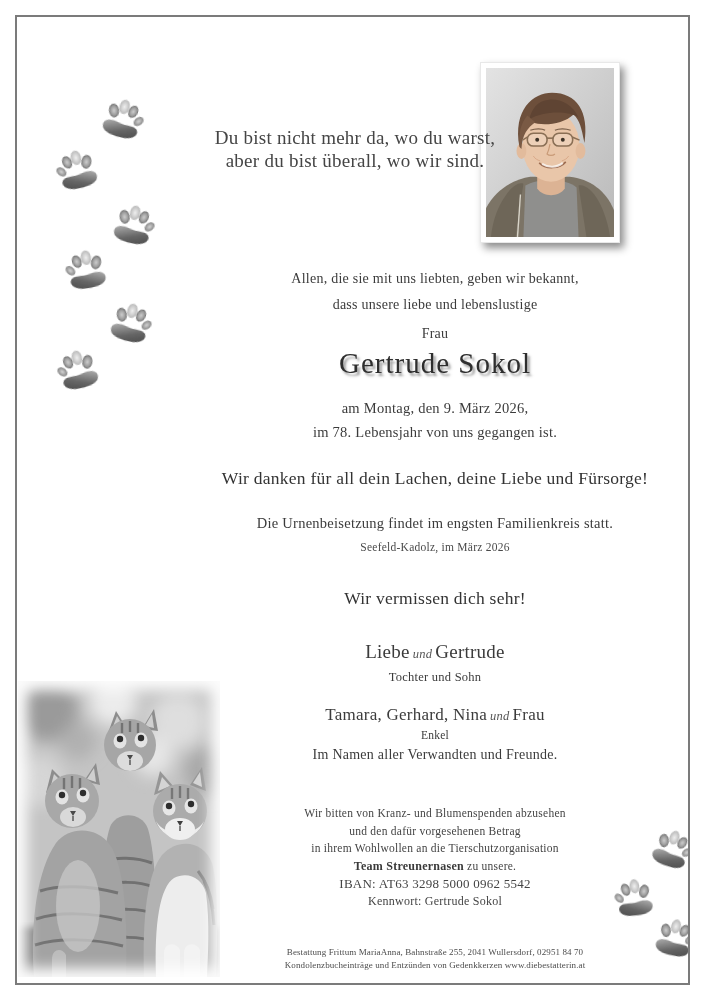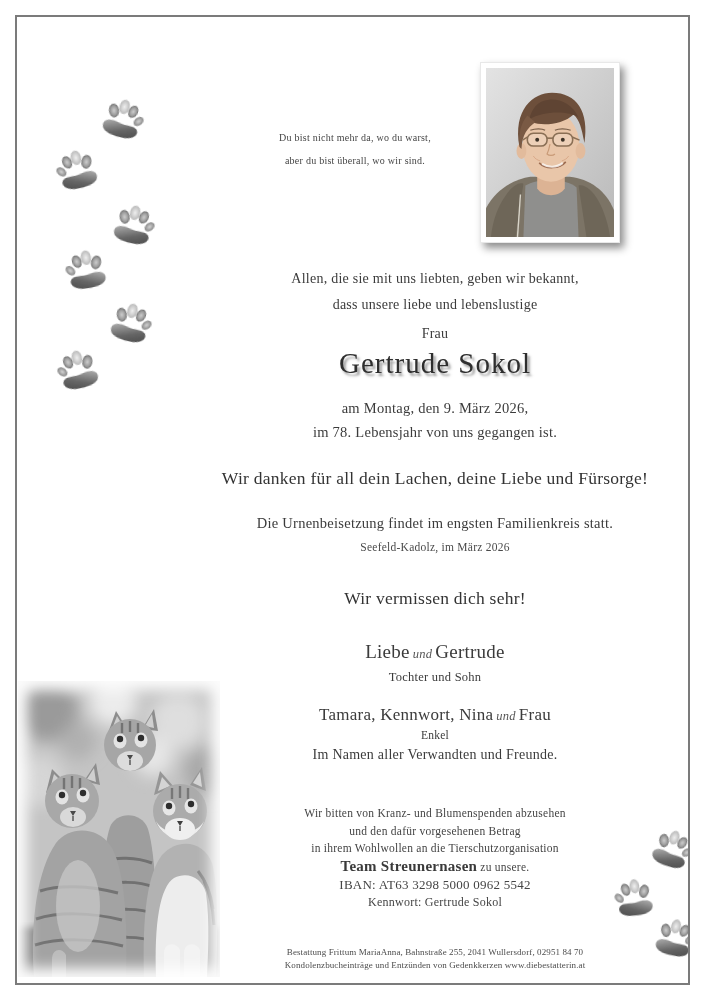--- a/index.html
+++ b/index.html
@@ -5,38 +5,38 @@
   html,body { margin:0; padding:0; }
   body {
     width:707px; height:1000px; background:#ffffff; position:relative;
     font-family:"Liberation Serif","DejaVu Serif",serif; overflow:hidden;
   }
   #frame {
     position:absolute; left:15px; top:15px; width:675px; height:970px;
     border:2px solid #7b7b7b; box-sizing:border-box; overflow:hidden; background:#fff;
   }
   .t { position:absolute; left:133px; width:570px; text-align:center; color:#3b3b3b; letter-spacing:.25px; }
-  .quote { left:138px; width:400px; top:109px; font-size:10px; line-height:23px; color:#454545; }
+  .quote { left:138px; width:400px; top:109px; font-size:19px; line-height:23px; color:#454545; }
   .announce { top:249px; font-size:14px; line-height:26px; }
   .announce .salut { margin-top:3px; }
   .name { top:330px; font-size:29px; color:#2e2e2e; letter-spacing:1px;
           text-shadow:2.5px 2.5px 2.5px rgba(60,60,60,.5); }
   .dates { top:379px; font-size:14.5px; line-height:24px; }
   .thanks { top:451px; font-size:17.5px; color:#333; }
   .burial { top:498px; font-size:14.5px; }
   .placedate { top:524px; font-size:11.5px; color:#4a4a4a; }
   .missing { top:571px; font-size:17.5px; color:#333; }
   .children { top:624px; font-size:19px; }
   .connector { font-size:12.5px; color:#555; margin:0 3px;font-style:italic; }
   .childrole { top:653px; font-size:12.5px; }
   .grandchildren { top:688px; font-size:17px; }
   .grandrole { top:712px; font-size:11.5px; }
   .behalf { top:730px; font-size:14px; }
   .donation { top:788px; font-size:11.5px; line-height:17.5px; color:#444; }
-  .donation .org { font-weight:bold; font-size:15px; color:#3a3a3a; }
+  .donation .org { font-weight:bold; font-size:12px; color:#3a3a3a; }
   .donation .iban { font-size:13px; }
   .donation .kennwort { font-size:12px; }
   .footer { top:929px; font-size:9px; line-height:13px; color:#4c4c4c; letter-spacing:.1px; }
 
   .photo-frame {
     position:absolute; left:463px; top:45px; width:140px; height:181px;
     background:#fff; padding:5px; box-sizing:border-box;
     box-shadow:4px 5px 8px rgba(0,0,0,.45); border:1px solid #e8e8e8;
   }
   .photo-frame svg { display:block; width:100%; height:100%; }
@@ -190,21 +190,21 @@
     <div class="t burial">Die Urnenbeisetzung findet im engsten Familienkreis statt.</div>
     <div class="t placedate">Seefeld-Kadolz, im März 2026</div>
     <div class="t missing">Wir vermissen dich sehr!</div>
 
     <div class="t children">
       <span>Liebe</span><span class="connector">und</span><span>Gertrude</span>
     </div>
     <div class="t childrole">Tochter und Sohn</div>
 
     <div class="t grandchildren">
-      <span>Tamara, Kennwort, Nina</span><span class="connector">und</span><span>Frau</span>
+      <span>Tamara, Gerhard, Nina</span><span class="connector">und</span><span>Frau</span>
     </div>
     <div class="t grandrole">Enkel</div>
     <div class="t behalf">Im Namen aller Verwandten und Freunde.</div>
 
     <div class="cats-photo">
       <svg viewBox="0 0 202 296" preserveAspectRatio="none">
         <rect width="202" height="296" fill="#c4c4c4"></rect>
         <g filter="url(#blur8)">
           <circle cx="30" cy="30" r="30" fill="#9a9a9a"></circle>
           <circle cx="95" cy="20" r="24" fill="#ececec"></circle>

